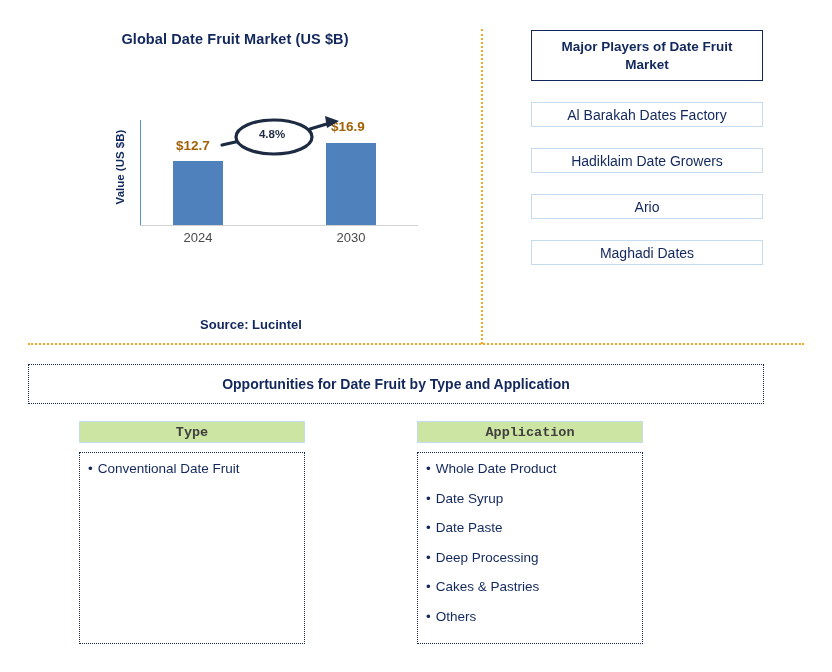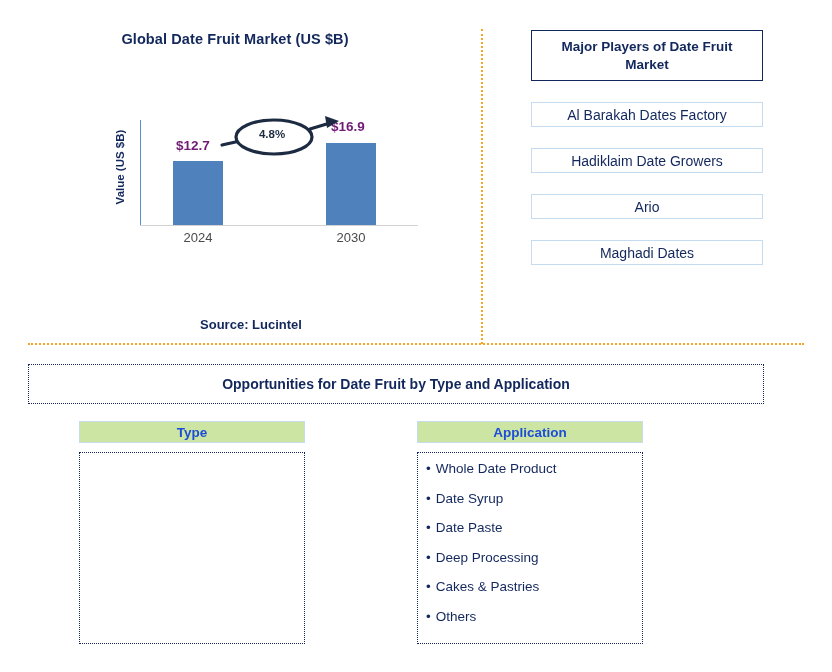--- a/index.html
+++ b/index.html
@@ -79,21 +79,21 @@
     width: 50px;
     background: #4f81bd;
   }
   #bar-2024 { left: 55px; height: 64px; }
   #bar-2030 { left: 208px; height: 82px; }
 
   .bar-value {
     position: absolute;
     font-size: 13.5px;
     font-weight: bold;
-    color: #701a75;
+    color: #a16207;
     white-space: nowrap;
   }
   #value-2024 { left: 58px; top: 30px; }
   #value-2030 { left: 213px; top: 11px; }
 
   .axis-tick {
     position: absolute;
     top: 122px;
     width: 90px;
     text-align: center;
@@ -218,21 +218,22 @@
     box-sizing: border-box;
     width: 226px;
     height: 22px;
     background: #cde5a2;
     border: 1px solid #c5dcf0;
     display: flex;
     align-items: center;
     justify-content: center;
     font-size: 13.5px;
     font-weight: bold;
-    color: #1d4ed8;
+    color: #404040;
+    font-family: Liberation Mono, monospace;
   }
   .segment-list {
     box-sizing: border-box;
     width: 226px;
     margin-top: 9px;
     border: 1px dotted #12275c;
     padding: 9px 6px 9px 8px;
     list-style: none;
     margin-bottom: 0;
   }
@@ -302,20 +303,23 @@
   </div>
 </div>
 
 <div id="opportunities-banner">
   <span>Opportunities for Date Fruit by Type and Application</span>
 </div>
 
 <div class="segment-col" id="segment-type">
   <div class="segment-header">Type</div>
   <ul class="segment-list" id="list-type">
+    <li>
+      <span class="bullet-dot">•</span><span>Conventional Date Fruit</span>
+    </li>
   </ul>
 </div>
 
 <div class="segment-col" id="segment-application">
   <div class="segment-header">Application</div>
   <ul class="segment-list" id="list-application">
     <li>
       <span class="bullet-dot">•</span><span>Whole Date Product</span>
     </li>
     <li>

